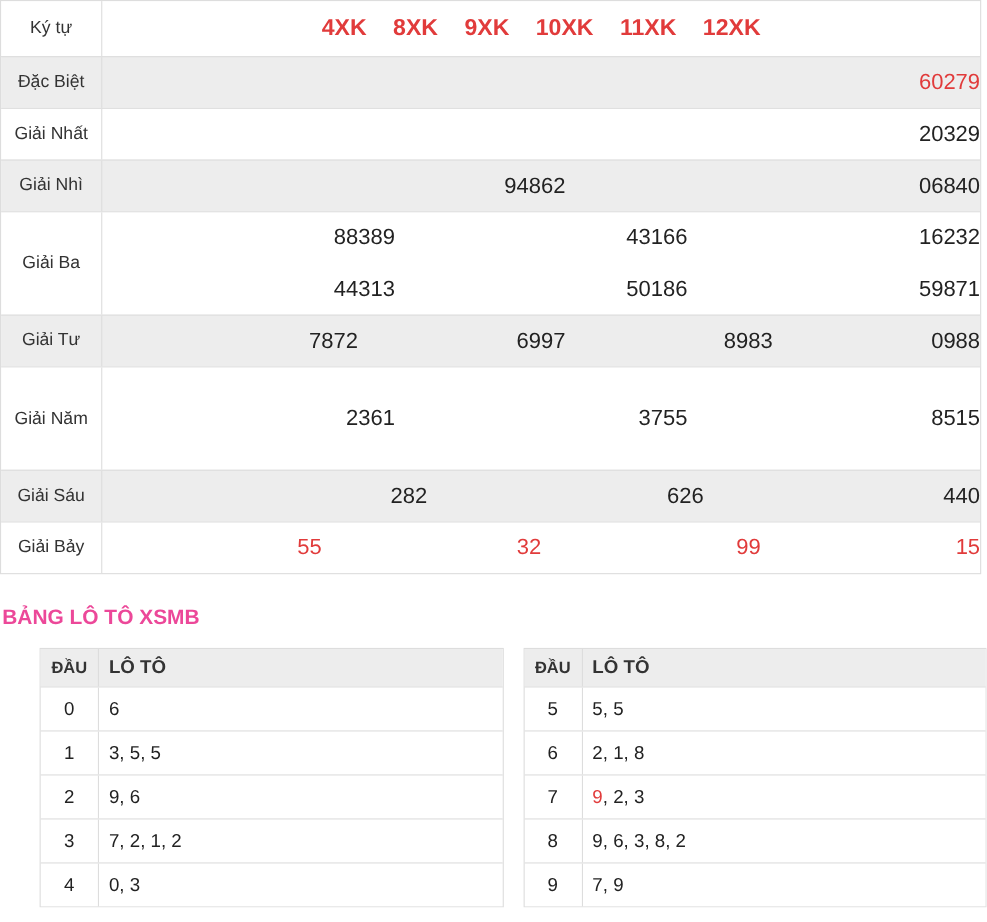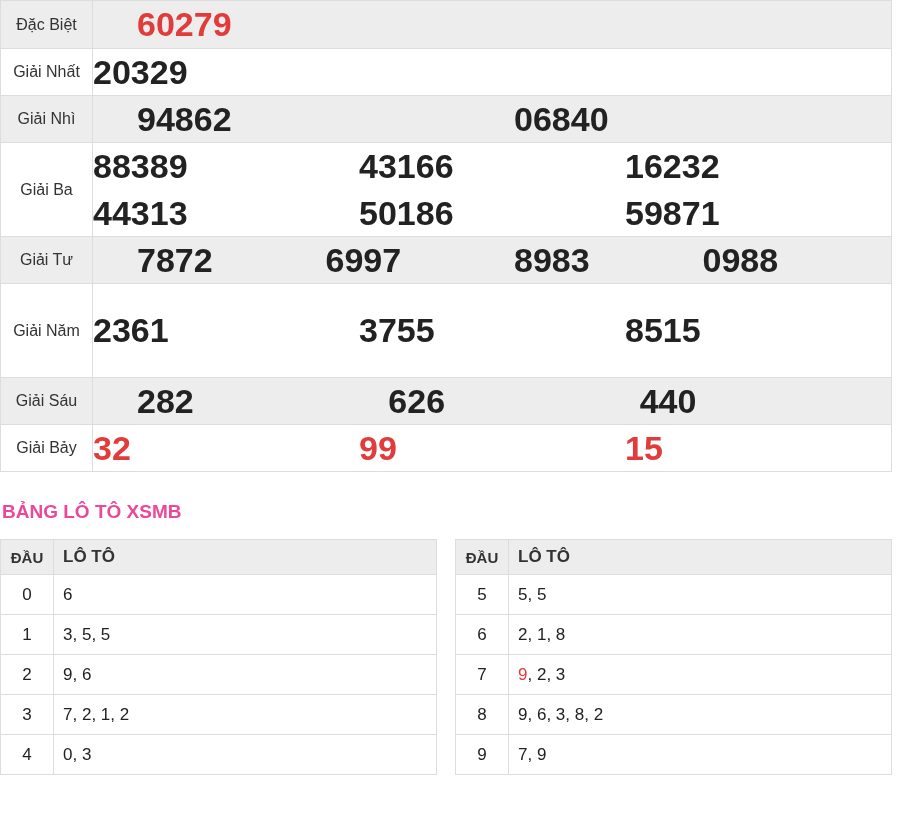--- a/index.html
+++ b/index.html
@@ -30,40 +30,40 @@
     width:92px;
     flex:0 0 92px;
     border-right:1px solid var(--border);
     display:flex;align-items:center;justify-content:center;
     font-size:16px;color:var(--label);
     text-align:center;
   }
   .value-cell{flex:1;display:flex;flex-direction:column;justify-content:center;}
   .line{display:flex;width:100%;}
   .num{
-    flex:1;text-align:left;
-    font-size:34px;font-weight:700;color:var(--num);
+    flex:1;text-align:right;
+    font-size:20px;font-weight:400;color:var(--num);
     line-height:47px;white-space:nowrap;
   }
   .prize-row.red .num{color:var(--red);}
   .line.codes{justify-content:center;gap:24px;}
   .code{
     font-size:21px;font-weight:700;color:var(--red);
     line-height:50px;white-space:nowrap;
   }
   .hc{height:50px;}
   .h1{height:47px;}
   .h2{height:94px;}
 
   
   .loto-heading{
     margin:29px 0 16px 2px;
     font-size:19px;font-weight:700;color:#ec4899;
   }
-  .loto-wrap{display:flex;gap:18px;}
+  .loto-wrap{display:flex;gap:18px;margin-left:36px;}
   .loto-table{
     width:437px;
     border:1px solid var(--border);
   }
   .lt-row{display:flex;align-items:stretch;height:40px;}
   .lt-row + .lt-row{border-top:1px solid var(--border);}
   .lt-header{
     background:var(--shaded);
     height:34px;
     font-weight:700;font-size:15px;color:var(--label);
@@ -78,20 +78,33 @@
   .loto-cell{
     flex:1;display:flex;align-items:center;
     padding-left:9px;font-size:17px;
   }
   .red-val{color:var(--red);}
 </style>
 </head>
 <body>
 
 <div class="results-table" id="results-table">
+    <div class="prize-row red hc">
+      <div class="label-cell">Ký tự</div>
+      <div class="value-cell">
+        <div class="line codes">
+          <span class="code">4XK</span>
+          <span class="code">8XK</span>
+          <span class="code">9XK</span>
+          <span class="code">10XK</span>
+          <span class="code">11XK</span>
+          <span class="code">12XK</span>
+        </div>
+      </div>
+    </div>
     <div class="prize-row shaded red h1">
       <div class="label-cell">Đặc Biệt</div>
       <div class="value-cell">
         <div class="line">
           <span class="num">60279</span>
         </div>
       </div>
     </div>
     <div class="prize-row h1">
       <div class="label-cell">Giải Nhất</div>
@@ -153,20 +166,21 @@
           <span class="num">282</span>
           <span class="num">626</span>
           <span class="num">440</span>
         </div>
       </div>
     </div>
     <div class="prize-row red h1">
       <div class="label-cell">Giải Bảy</div>
       <div class="value-cell">
         <div class="line">
+          <span class="num">55</span>
           <span class="num">32</span>
           <span class="num">99</span>
           <span class="num">15</span>
         </div>
       </div>
     </div>
   </div>
 
 <h2 class="loto-heading">BẢNG LÔ TÔ XSMB</h2>
 

